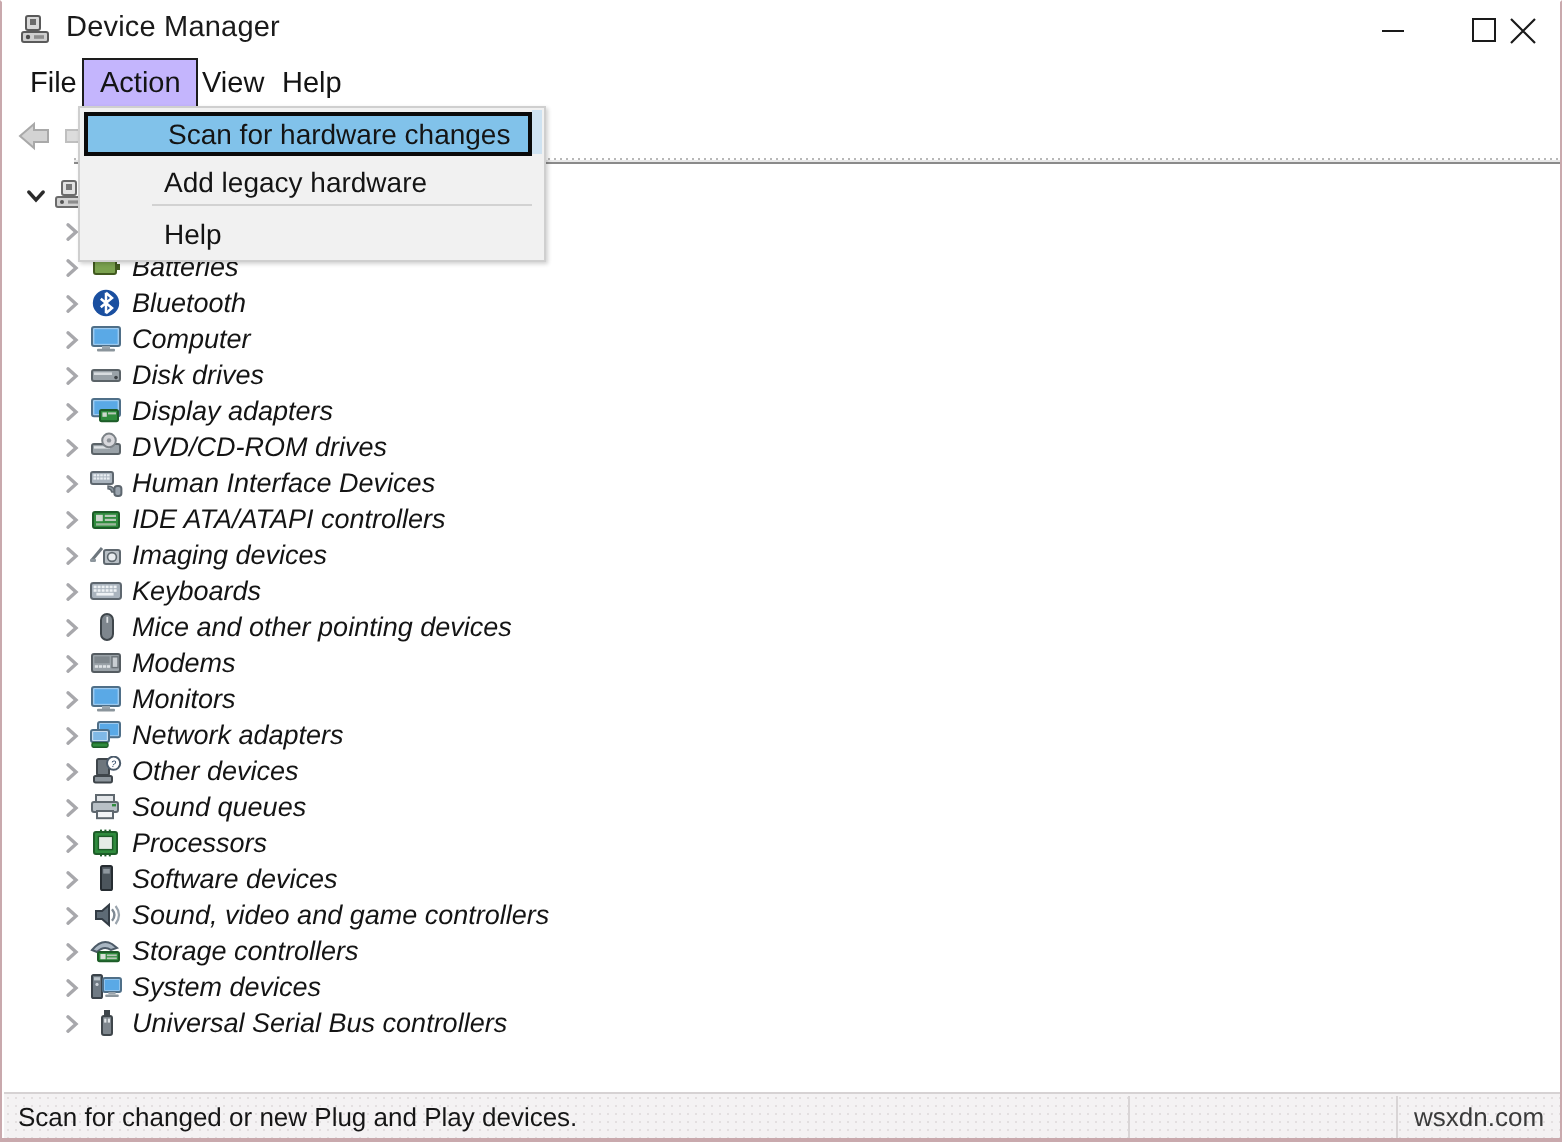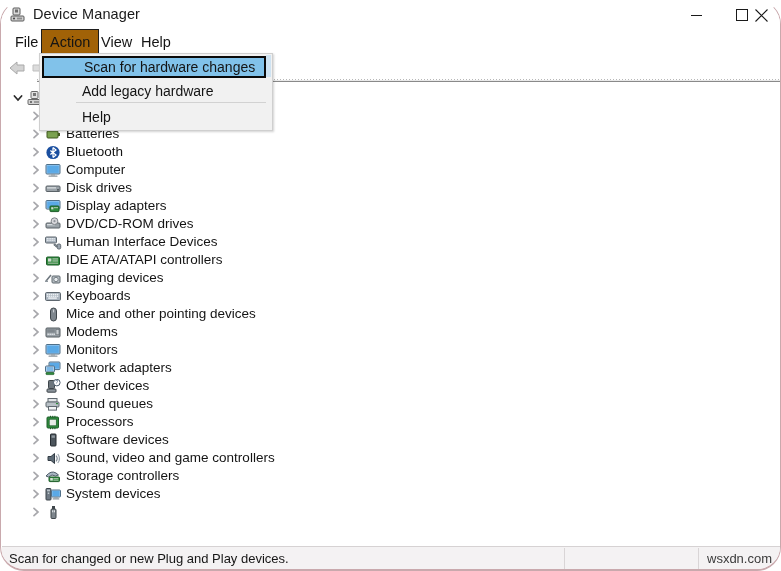--- a/index.html
+++ b/index.html
@@ -2,21 +2,21 @@
 <html><head>
 <meta charset="utf-8">
 <style>
   html,body{margin:0;padding:0;background:#fff;}
   body{font-family:"Liberation Sans",sans-serif;-webkit-font-smoothing:antialiased;}
 
   #app{
     position:relative;width:781px;height:571px;overflow:hidden;
     background:#ffffff;box-sizing:border-box;
     border-left:1px solid #c9a9ad;border-right:1px solid #c9a9ad;
-    border-top:1px solid #ffffff;border-bottom:2px solid #c9a9ad;border-radius:24px;
+    border-top:1px solid #ffffff;border-bottom:2px solid #c9a9ad;
   }
 
   
   .titlebar{position:absolute;left:0;top:0;width:781px;height:28px;background:#ffffff;}
   .title-icon{position:absolute;left:9px;top:6px;width:17px;height:16px;}
   .title-text{
     position:absolute;left:32px;top:5px;font-size:14.5px;color:#1a1a1a;
     letter-spacing:.1px;white-space:nowrap;
   }
   .winbtn{
@@ -30,21 +30,21 @@
   .btn-close{left:740px;width:41px;}
 
   
   .menubar{position:absolute;left:0;top:28px;width:733px;height:26px;background:#ffffff;}
   .menu-item{
     position:absolute;top:0;height:26px;display:flex;align-items:center;justify-content:center;
     font-size:14.5px;color:#141414;padding:0 8px;box-sizing:border-box;white-space:nowrap;cursor:default;
   }
   .menu-item.mi-file{left:6px;}
   .menu-item.mi-action{
-    left:40px;background:#a16207;border:1px solid #1d1d1d;height:26px;top:0;
+    left:40px;background:#c4b5fd;border:1px solid #1d1d1d;height:26px;top:0;
   }
   .menu-item.mi-view{left:92px;}
   .menu-item.mi-help{left:132px;}
 
   
   .toolbar{position:absolute;left:0;top:54px;width:781px;height:26px;background:#ffffff;}
   .tb-back{position:absolute;left:6px;top:4px;width:22px;height:18px;}
   .tb-fwd{position:absolute;left:30px;top:4px;width:18px;height:18px;}
   .toolbar-sep{
     position:absolute;left:36px;top:79px;width:745px;height:2px;
@@ -53,21 +53,21 @@
   .toolbar-dots{
     position:absolute;left:36px;top:78px;width:745px;height:1px;
     background-image:repeating-linear-gradient(to right,#b8b8b8 0 1px,transparent 1px 3px);
   }
 
   
   .content{
     position:absolute;left:1px;top:82px;width:778px;height:461px;background:#ffffff;
   }
   .tree{position:absolute;left:0;top:0;width:100%;}
-  .node{position:absolute;left:0;height:18px;display:flex;align-items:center;white-space:nowrap;}
+  .node{position:absolute;left:0;height:18px;display:flex;white-space:nowrap;font-style:italic;}
   .node .chev{width:16px;height:18px;flex:none;display:flex;align-items:center;justify-content:center;}
   .node .nicon{width:18px;height:16px;flex:none;display:flex;align-items:center;justify-content:center;margin-right:4px;}
   .node .nlabel{font-size:13.5px;color:#141414;line-height:18px;}
   .node.root{left:8px;}
   .node.child{left:26px;}
   .node.root .nlabel{background:#cce4f7;padding:0 2px;}
 
   
   .dropdown{
     position:absolute;left:38px;top:52px;width:232px;height:76px;
@@ -567,20 +567,21 @@
             </svg>
           </span>
           <span class="nicon">
             <svg width="17" height="15" viewBox="0 0 17 15">
               <rect x="6" y="4" width="5" height="9.5" rx="1" fill="#7e868d" stroke="#3f464b"></rect>
               <rect x="7" y="1" width="3" height="3" fill="#3f464b"></rect>
               <rect x="7.1" y="5.3" width="1.1" height="2" fill="#e0e4e7"></rect>
               <rect x="8.9" y="5.3" width="1.1" height="2" fill="#e0e4e7"></rect>
             </svg>
           </span>
+          <span class="nlabel">Universal Serial Bus controllers</span>
         </div>
       </div>
   </div>
 
   <div class="dropdown">
     <div class="dd-scrollstub"></div>
     <div class="dd-item sel">
       <span>Scan for hardware changes</span>
     </div>
     <div class="dd-item i2">

